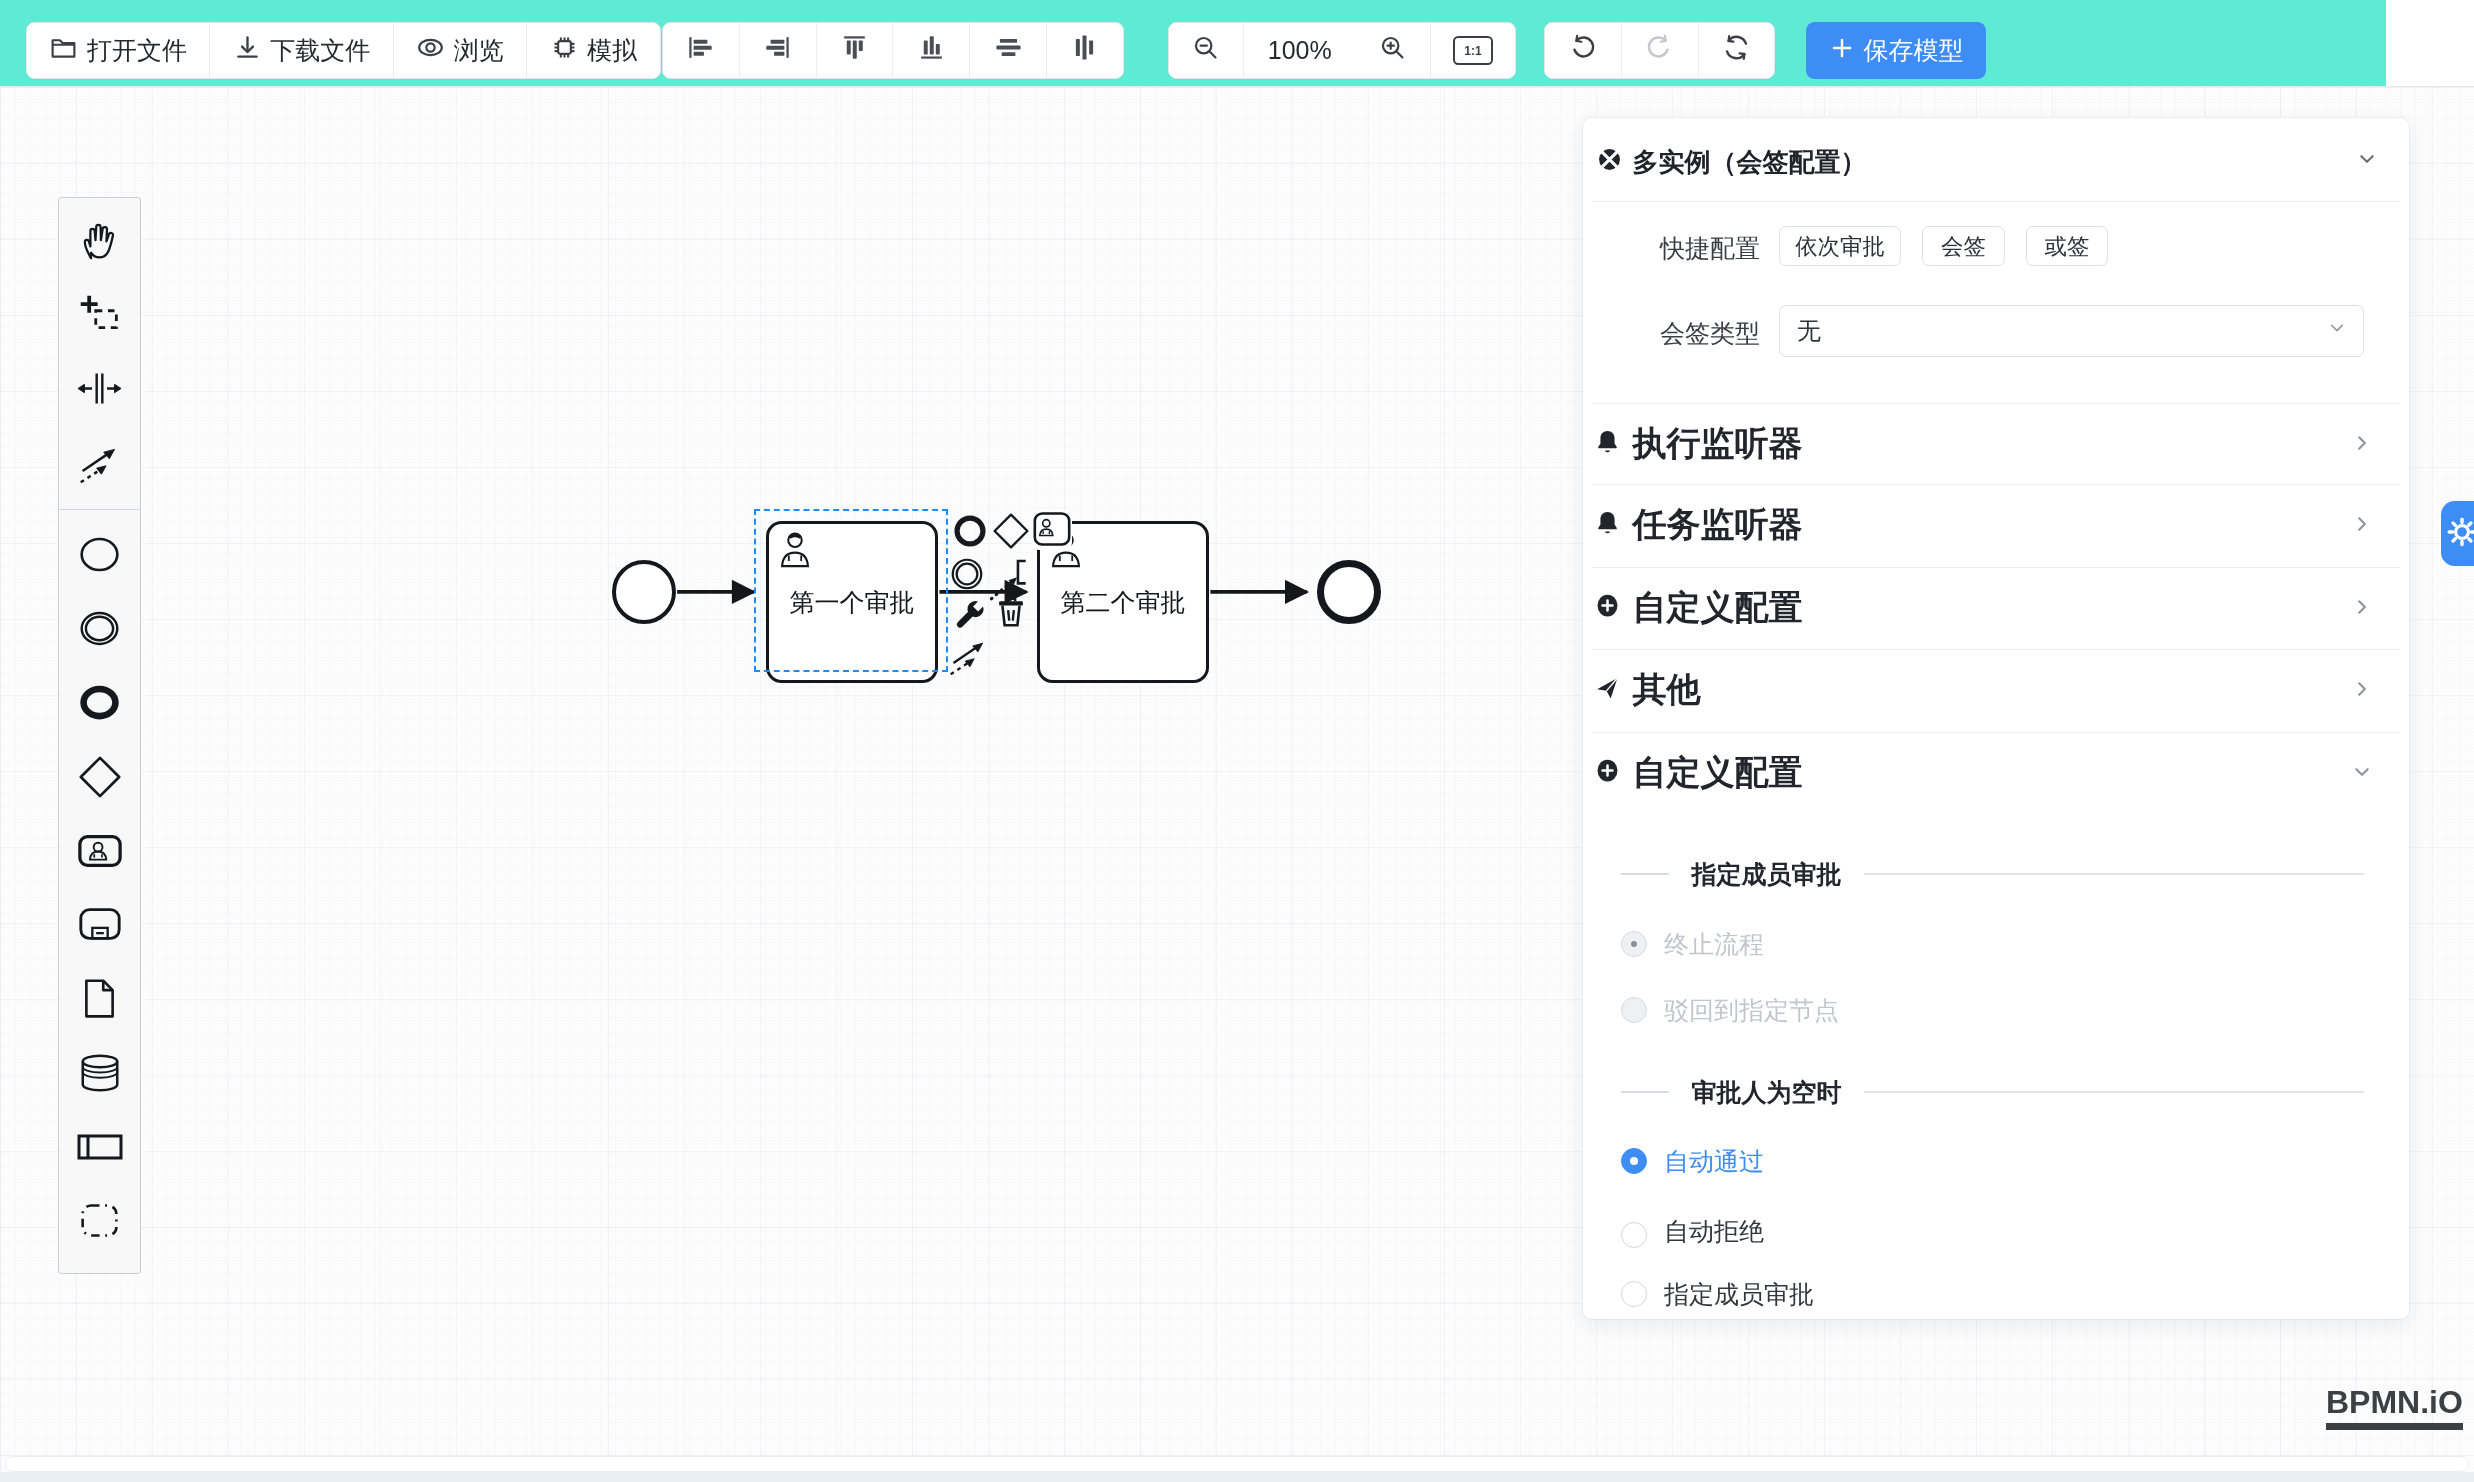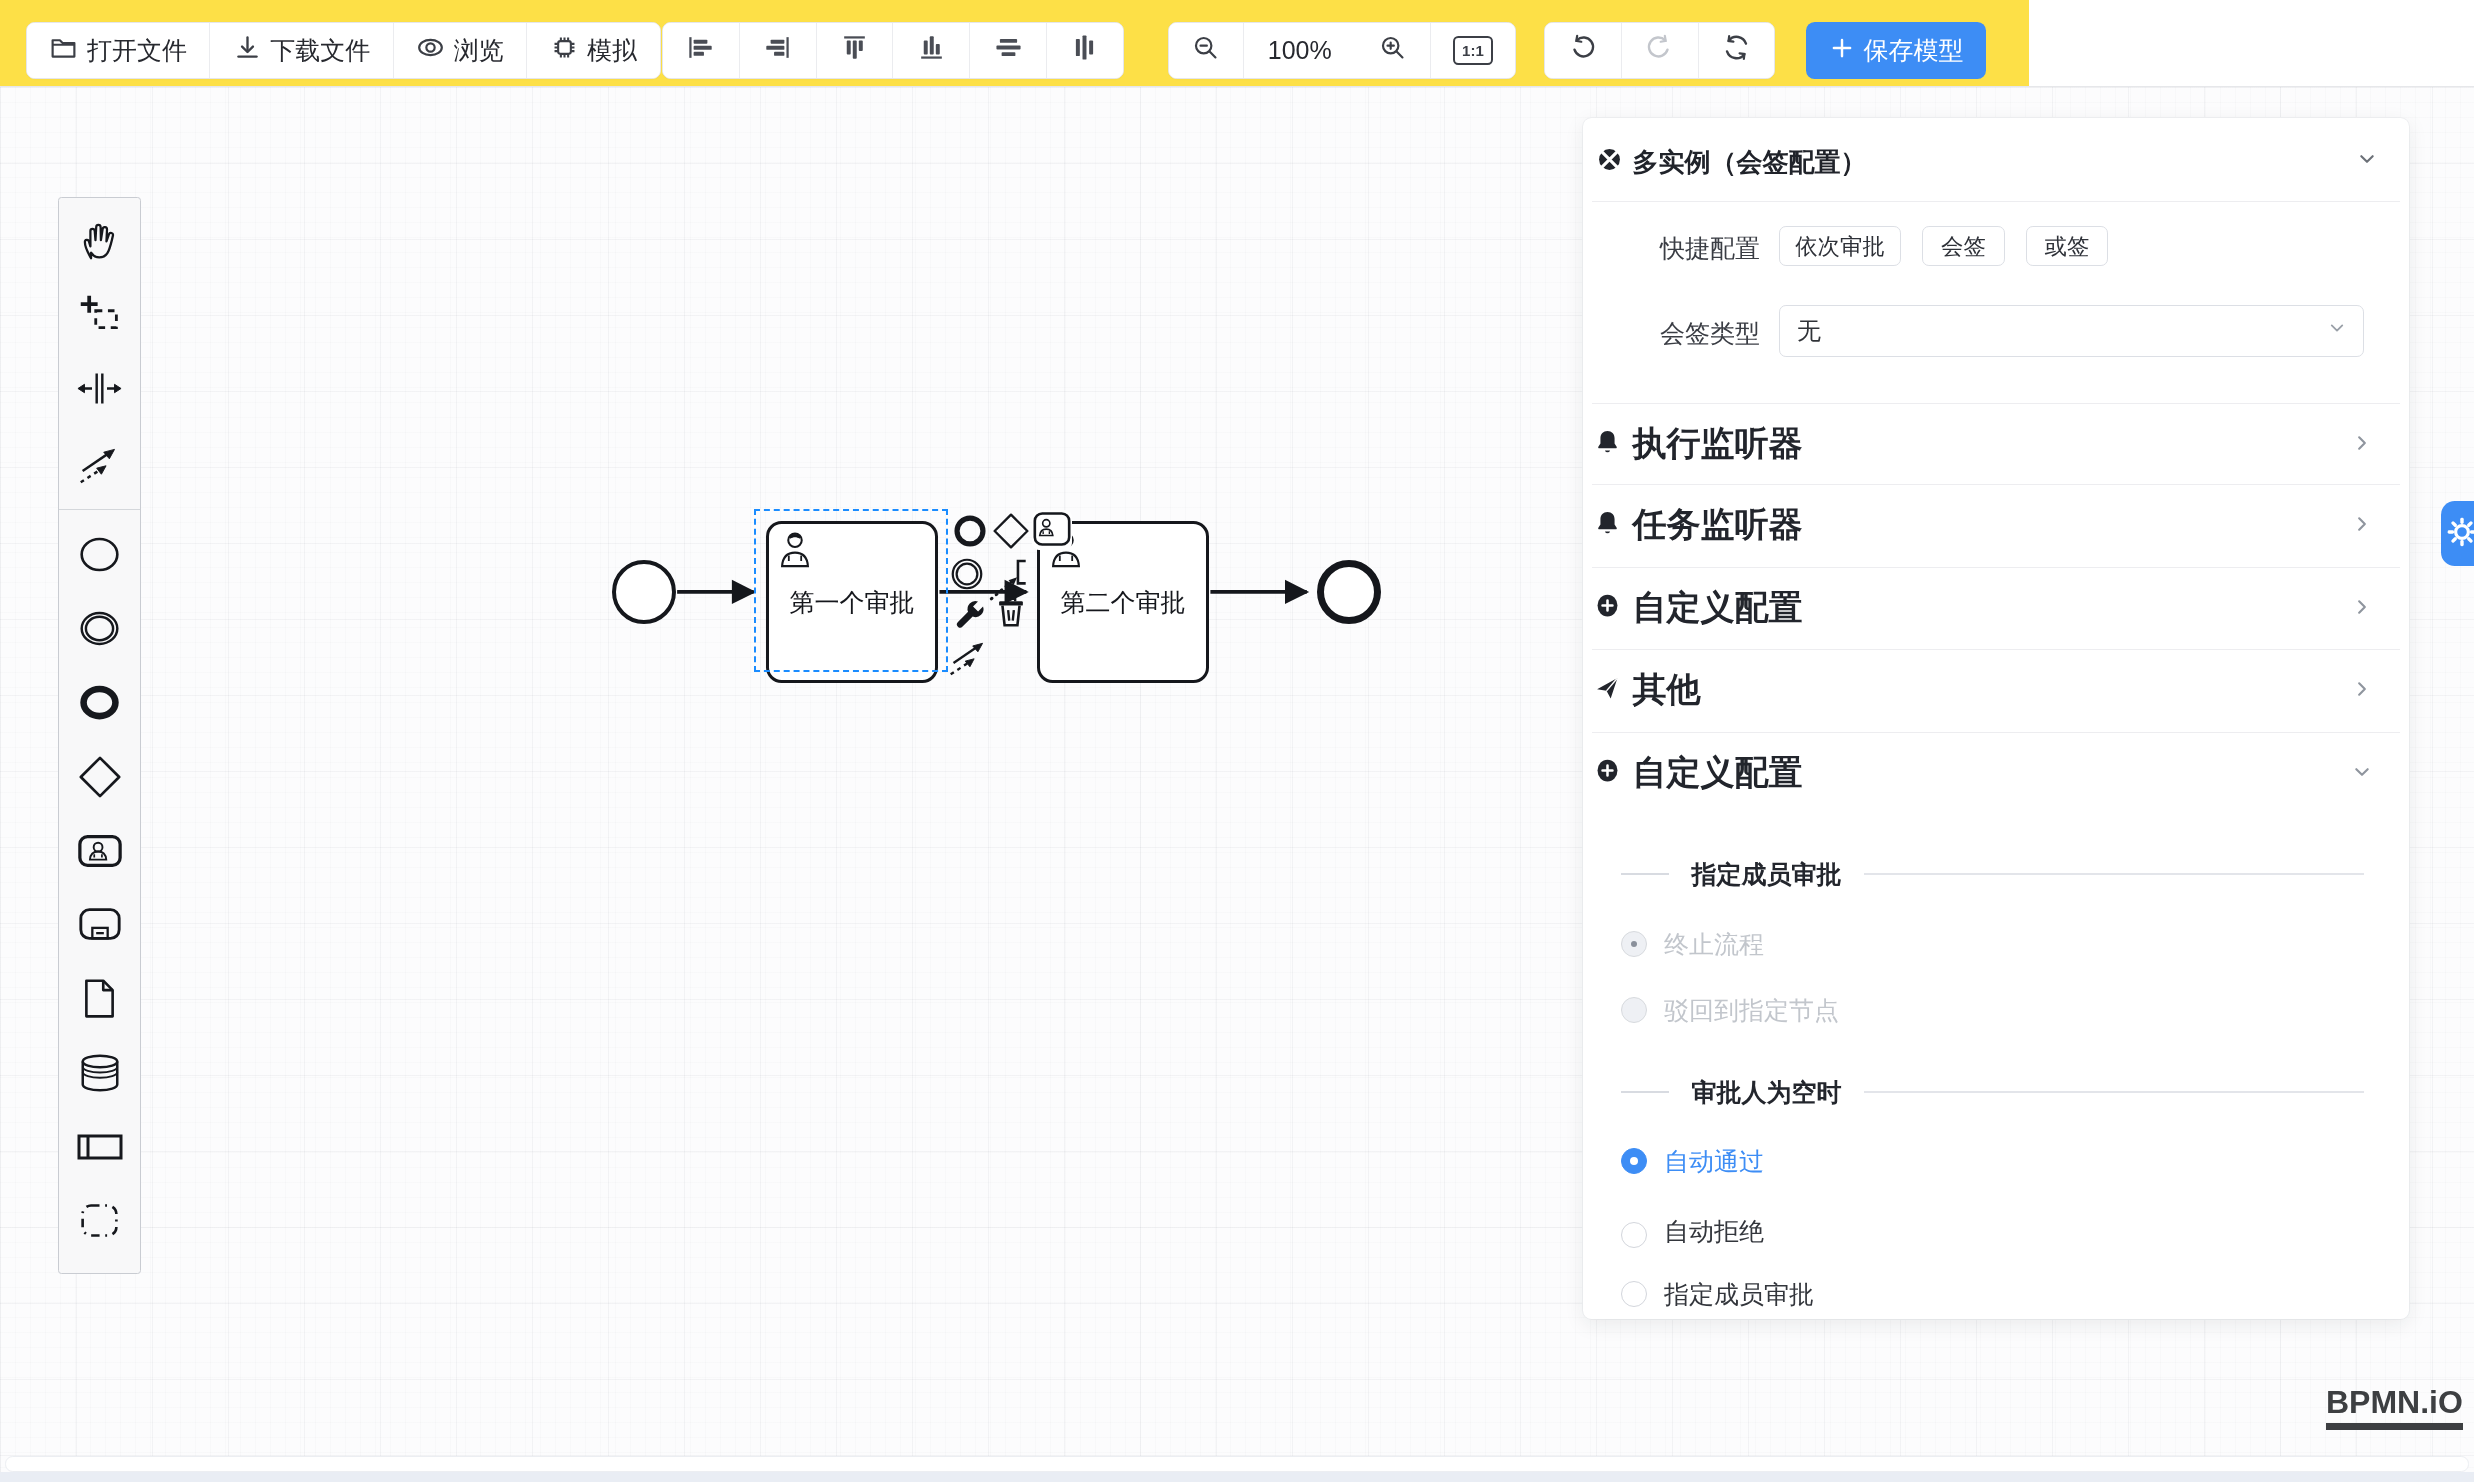--- a/index.html
+++ b/index.html
@@ -1,30 +1,30 @@
 <!DOCTYPE html>
 <html style="font-size:13.8px"><head>
 <meta charset="utf-8">
 <style>
   * { margin:0; padding:0; box-sizing:border-box; }
   html,body { width:2475px; height:1482px; overflow:hidden; background:#fff;
     font-family:"Liberation Sans", sans-serif; color:#26282e; }
 
   
-  .toolbar { position:absolute; left:0; top:0; width:2029px; height:86px; background:#fde047; z-index:30; }
+  .toolbar { position:absolute; left:0; top:0; width:2386px; height:86px; background:#5eead4; z-index:30; }
   .tgroup { position:absolute; top:22.4px; height:57px; display:flex; background:#fff;
     border:0.9px solid #e5e6eb; border-radius:8.6px; overflow:hidden; box-shadow:0 0.9px 1.7px rgba(0,0,0,.02); }
   .tbtn { display:flex; align-items:center; justify-content:center; gap:8.6px; padding:0 22.4px;
     border-right:0.9px solid #ebecef; font-size:25px; color:#27292f; cursor:pointer; background:#fff; }
   .tbtn:last-child { border-right:none; }
   .tbtn svg { flex:0 0 auto; }
   .tlabel { white-space:nowrap; }
   .zoomlevel { font-size:25px; color:#27292f; padding:0 24px; display:flex; align-items:center; }
   .fitbox { width:40px; height:29px; border:2.2px solid #3c3f46; border-radius:5.2px;
-    display:flex; align-items:center; justify-content:center; font-size:15px; font-weight:700; color:#3c3f46; }
+    display:flex; align-items:center; justify-content:center; font-size:12px; font-weight:700; color:#3c3f46; }
   .savebtn { position:absolute; left:1806px; top:22.4px; width:180px; height:57px; background:#3d8df5;
     border-radius:8.6px; color:#fff; font-size:25px; display:flex; align-items:center; justify-content:center;
     gap:9px; cursor:pointer; }
 
   
   .canvas { position:absolute; left:0; top:86px; width:2475px; height:1396px;
     background-color:#fcfcfd; border-top:0.9px solid #e6e7ea;
     background-image:
       linear-gradient(to right, rgba(60,70,90,0.05) 0.9px, transparent 0.9px),
       linear-gradient(to bottom, rgba(60,70,90,0.05) 0.9px, transparent 0.9px),

